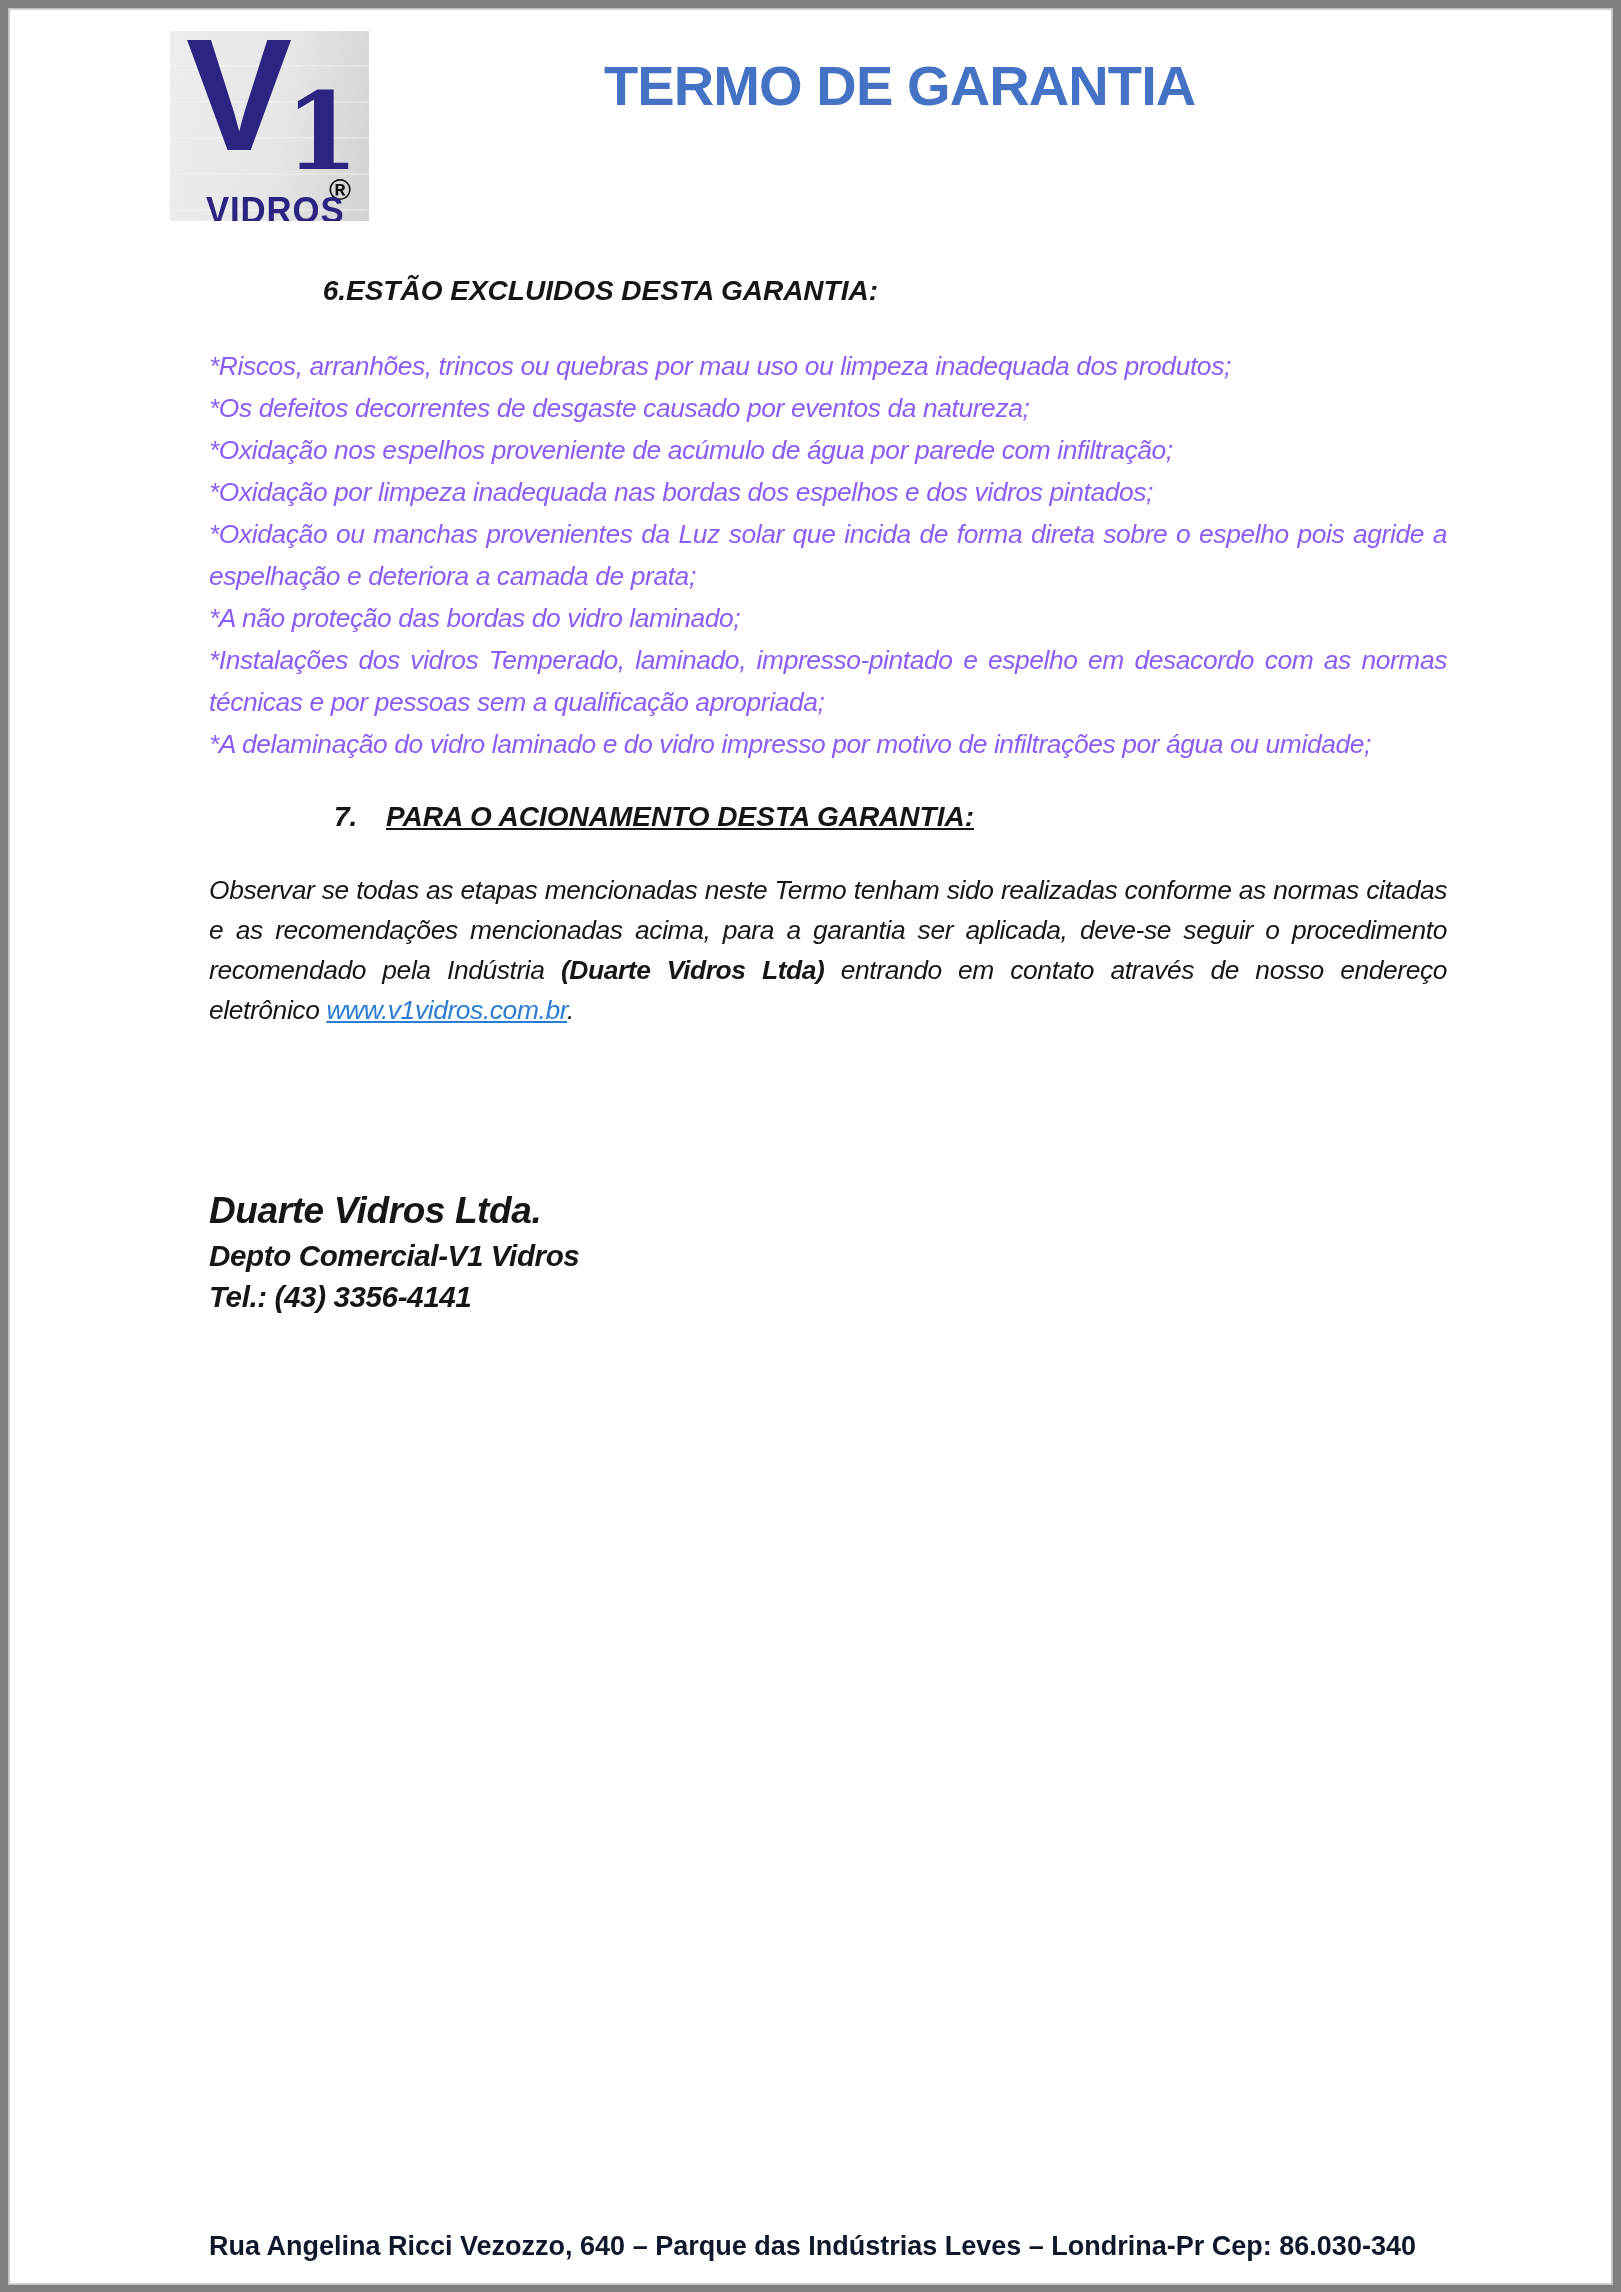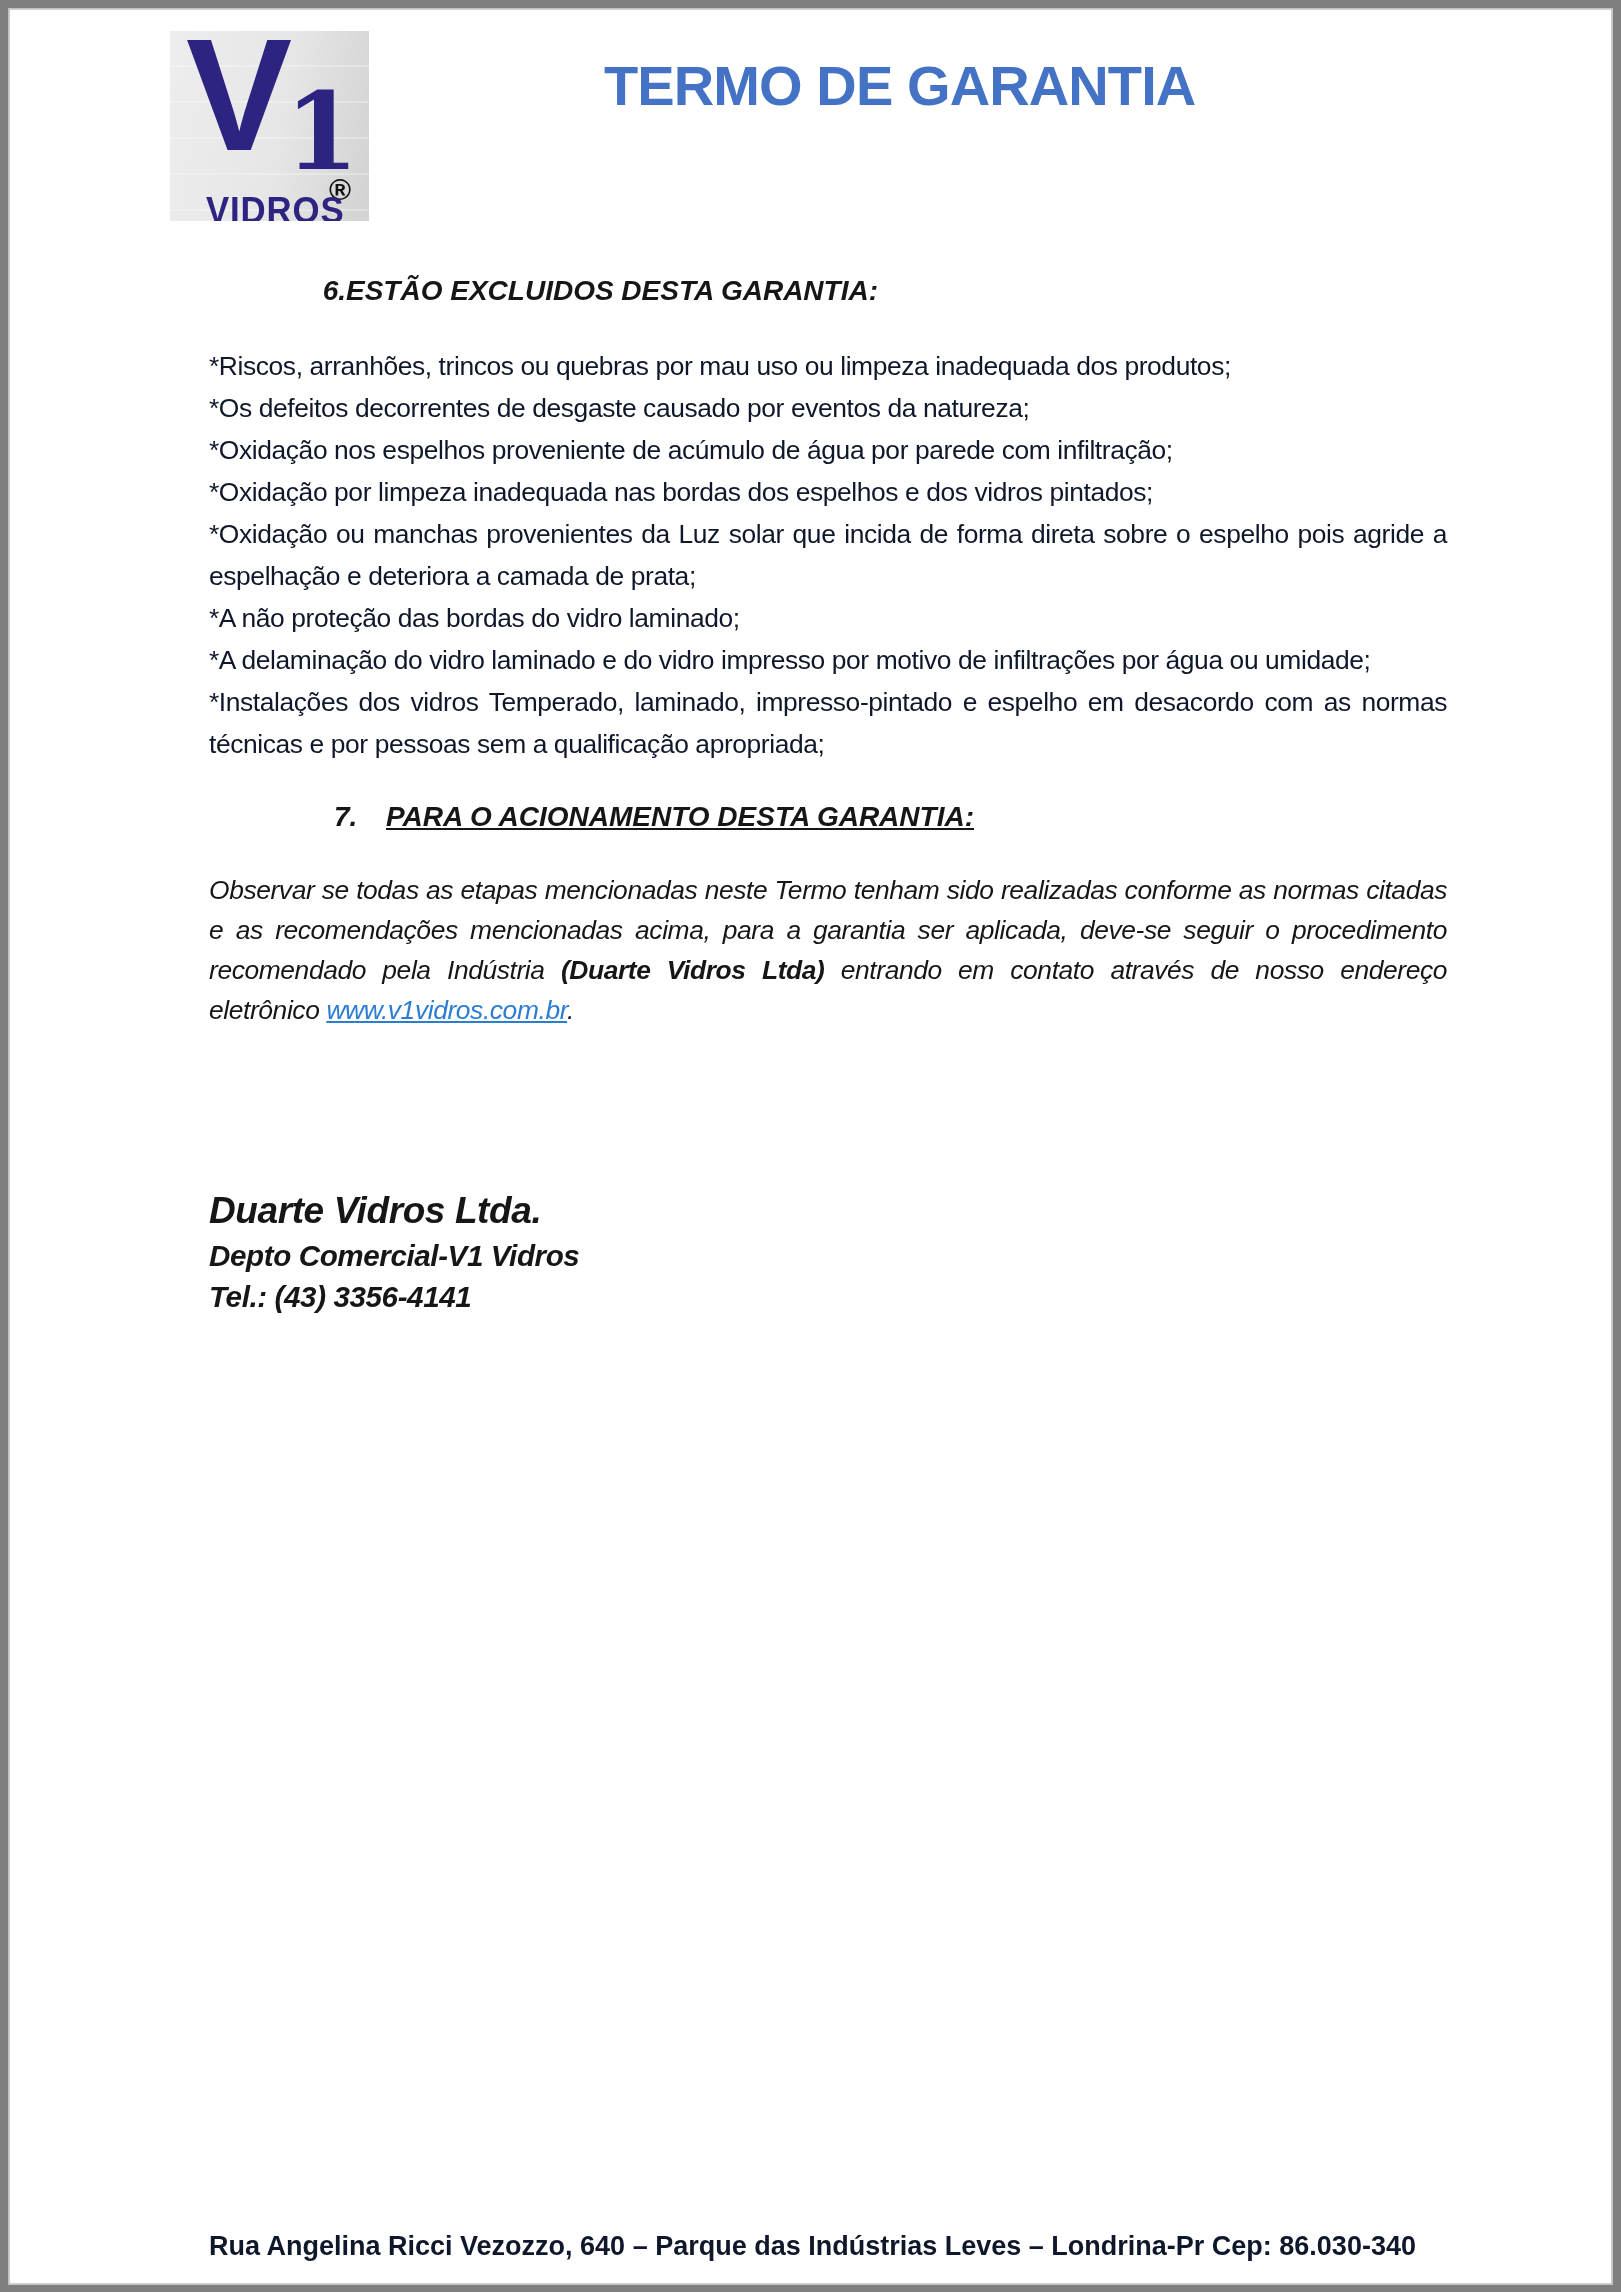--- a/index.html
+++ b/index.html
@@ -95,21 +95,22 @@
     display: inline-block;
     width: 52px;
   }
   .sec-heading.h7 .sec-text { text-decoration: underline; }
   
   .excl-list {
     position: absolute;
     left: 201px; top: 337px;
     width: 1238px;
     font-size: 26.4px;
-    color: #0f172a;
+    font-style: italic;
+    color: #8b5cf6;
     line-height: 42px;
     letter-spacing: -0.4px;
   }
   .excl-item {
     text-align: justify;
     margin: 0;
   }
   .activation-para {
     position: absolute;
     left: 201px; top: 862px;
@@ -175,22 +176,22 @@
     <span class="sec-num">6.</span><span class="sec-text">ESTÃO EXCLUIDOS DESTA GARANTIA:</span>
   </div>
 
   <div class="excl-list">
     <p class="excl-item">*Riscos, arranhões, trincos ou quebras por mau uso ou limpeza inadequada dos produtos;</p>
     <p class="excl-item">*Os defeitos decorrentes de desgaste causado por eventos da natureza;</p>
     <p class="excl-item">*Oxidação nos espelhos proveniente de acúmulo de água por parede com infiltração;</p>
     <p class="excl-item">*Oxidação por limpeza inadequada nas bordas dos espelhos e dos vidros pintados;</p>
     <p class="excl-item">*Oxidação ou manchas provenientes da Luz solar que incida de forma direta sobre o espelho pois agride a espelhação e deteriora a camada de prata;</p>
     <p class="excl-item">*A não proteção das bordas do vidro laminado;</p>
+    <p class="excl-item">*Instalações dos vidros Temperado, laminado, impresso-pintado e espelho em desacordo com as normas técnicas e por pessoas sem a qualificação apropriada;</p>
     <p class="excl-item">*A delaminação do vidro laminado e do vidro impresso por motivo de infiltrações por água ou umidade;</p>
-    <p class="excl-item">*Instalações dos vidros Temperado, laminado, impresso-pintado e espelho em desacordo com as normas técnicas e por pessoas sem a qualificação apropriada;</p>
   </div>
 
   <div class="sec-heading h7" style="top: 793px; margin-left: 40px;">
     <span class="sec-num">7.</span><span class="sec-text">PARA O ACIONAMENTO DESTA GARANTIA:</span>
   </div>
 
   <div class="activation-para"><span>Observar se todas as etapas mencionadas neste Termo tenham sido realizadas conforme as normas citadas e as recomendações mencionadas acima, para a garantia ser aplicada, deve-se seguir o procedimento recomendado pela Indústria </span><span class="bold-seg">(Duarte Vidros Ltda)</span><span> entrando em contato através de nosso endereço eletrônico  </span><a class="site-link">www.v1vidros.com.br</a><span>.</span></div>
 
   <div class="signature">
     <div class="sig-company">Duarte Vidros Ltda.</div>

